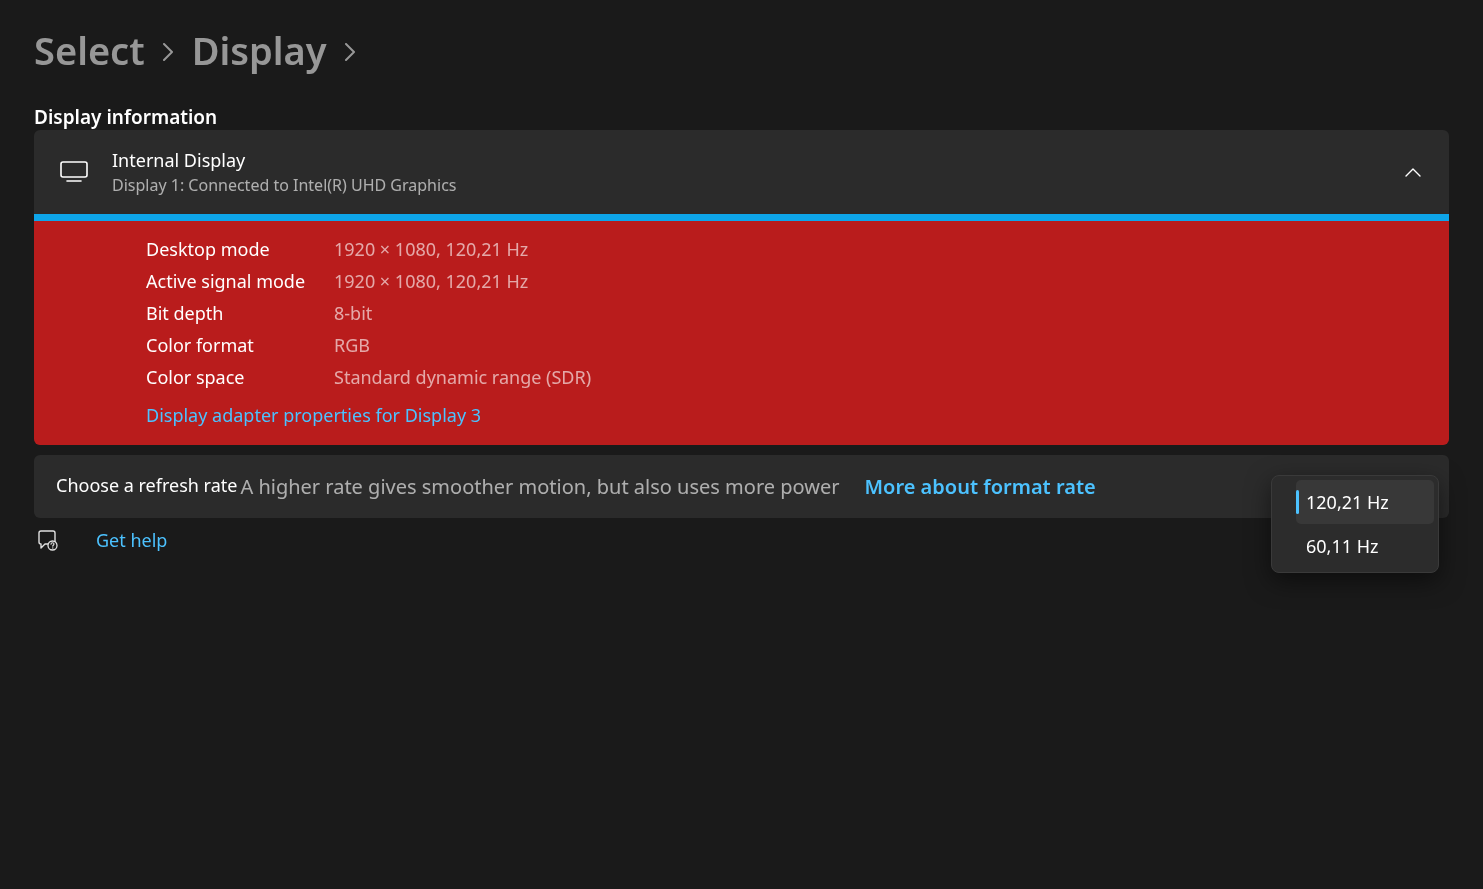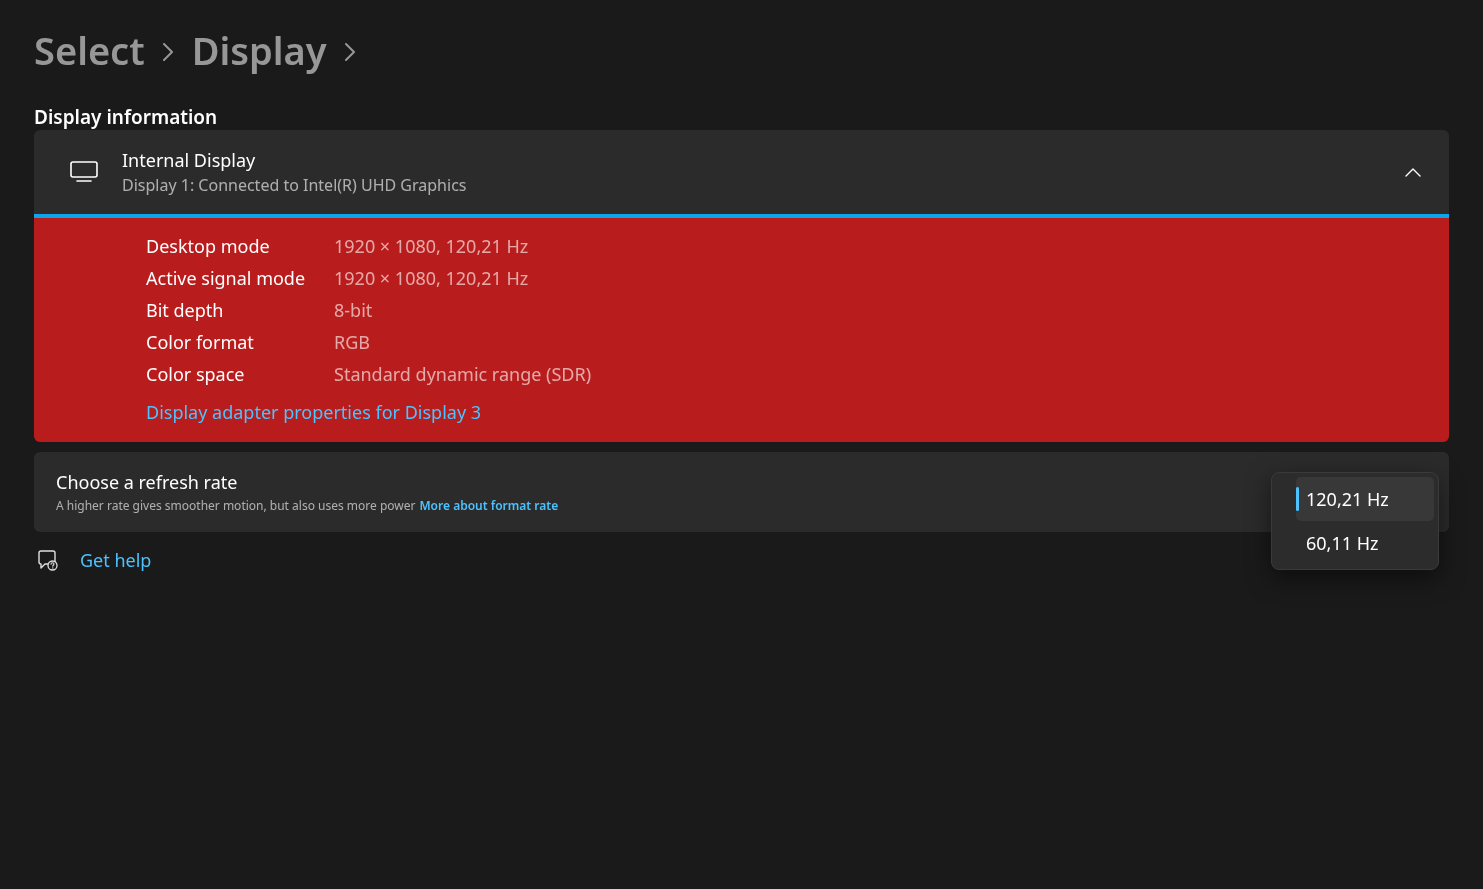--- a/index.html
+++ b/index.html
@@ -81,24 +81,24 @@
   }
   .info-card {
     padding: 0;
     overflow: visible;
     margin-bottom: 10px;
   }
   .info-header {
     display: flex;
     align-items: center;
     gap: 24px;
-    padding: 18px 36px;
+    padding: 18px 26px;
     position: relative;
     cursor: default;
-    border-bottom: 4px solid #0ea5e9;
+    border-bottom: 7px solid #0ea5e9;
   }
   .monitor-icon {
     width: 28px;
     height: 28px;
     display: flex;
     align-items: center;
     justify-content: center;
   }
   .info-header-text {
     display: flex;
@@ -147,33 +147,33 @@
   .refresh-card {
     display: flex;
     align-items: center;
     justify-content: space-between;
     padding: 18px 22px;
     position: relative;
     overflow: visible;
   }
   .refresh-left {
     display: flex;
-    flex-direction: column;
+    flex-direction: row;
     gap: 3px;
   }
   .refresh-title {
     font-size: 18px;
     color: #ffffff;
   }
   .refresh-desc {
-    font-size: 12px;
+    font-size: 20px;
     color: rgba(255,255,255,0.62);
     display: flex;
     align-items: baseline;
-    gap: 4px;
+    gap: 25px;
   }
   .refresh-link {
     color: #4cc2ff;
     font-weight: 600;
     cursor: pointer;
   }
   .refresh-dropdown-flyout {
     position: absolute;
     right: 10px;
     top: 20px;
@@ -206,22 +206,22 @@
     left: 0;
     top: 10px;
     bottom: 10px;
     width: 3px;
     background: #4cc2ff;
     border-radius: 2px;
   }
   .help-row {
     display: flex;
     align-items: center;
-    gap: 22px;
-    margin-top: 16px;
+    gap: 38px;
+    margin-top: 10px;
     padding-left: 2px;
   }
   .help-icon {
     width: 22px;
     height: 22px;
     display: flex;
     align-items: center;
     justify-content: center;
   }
   .help-link {

